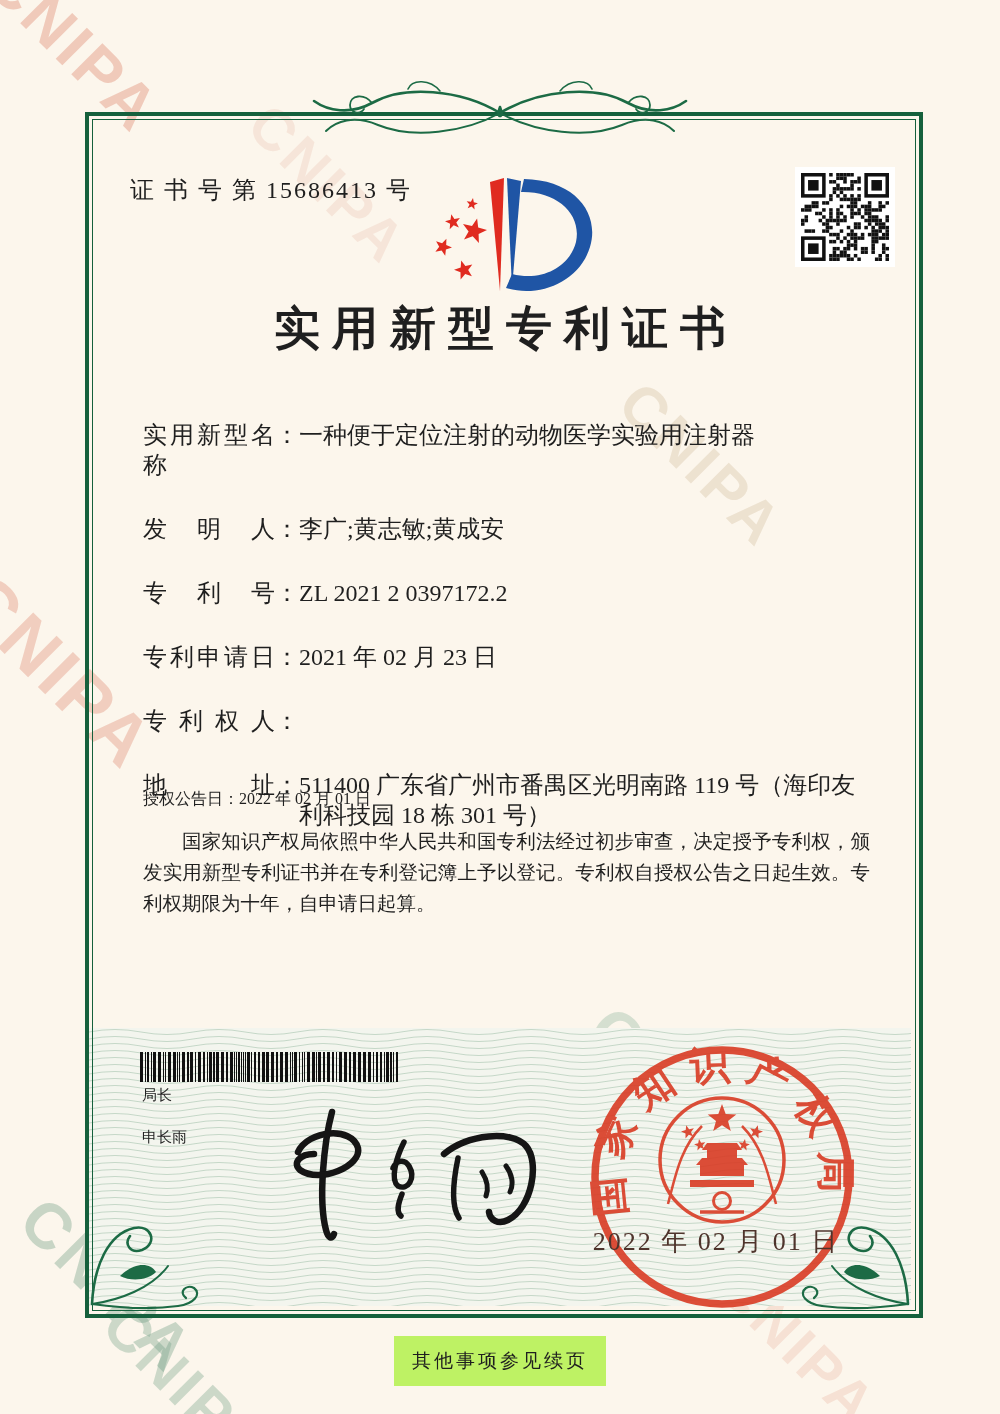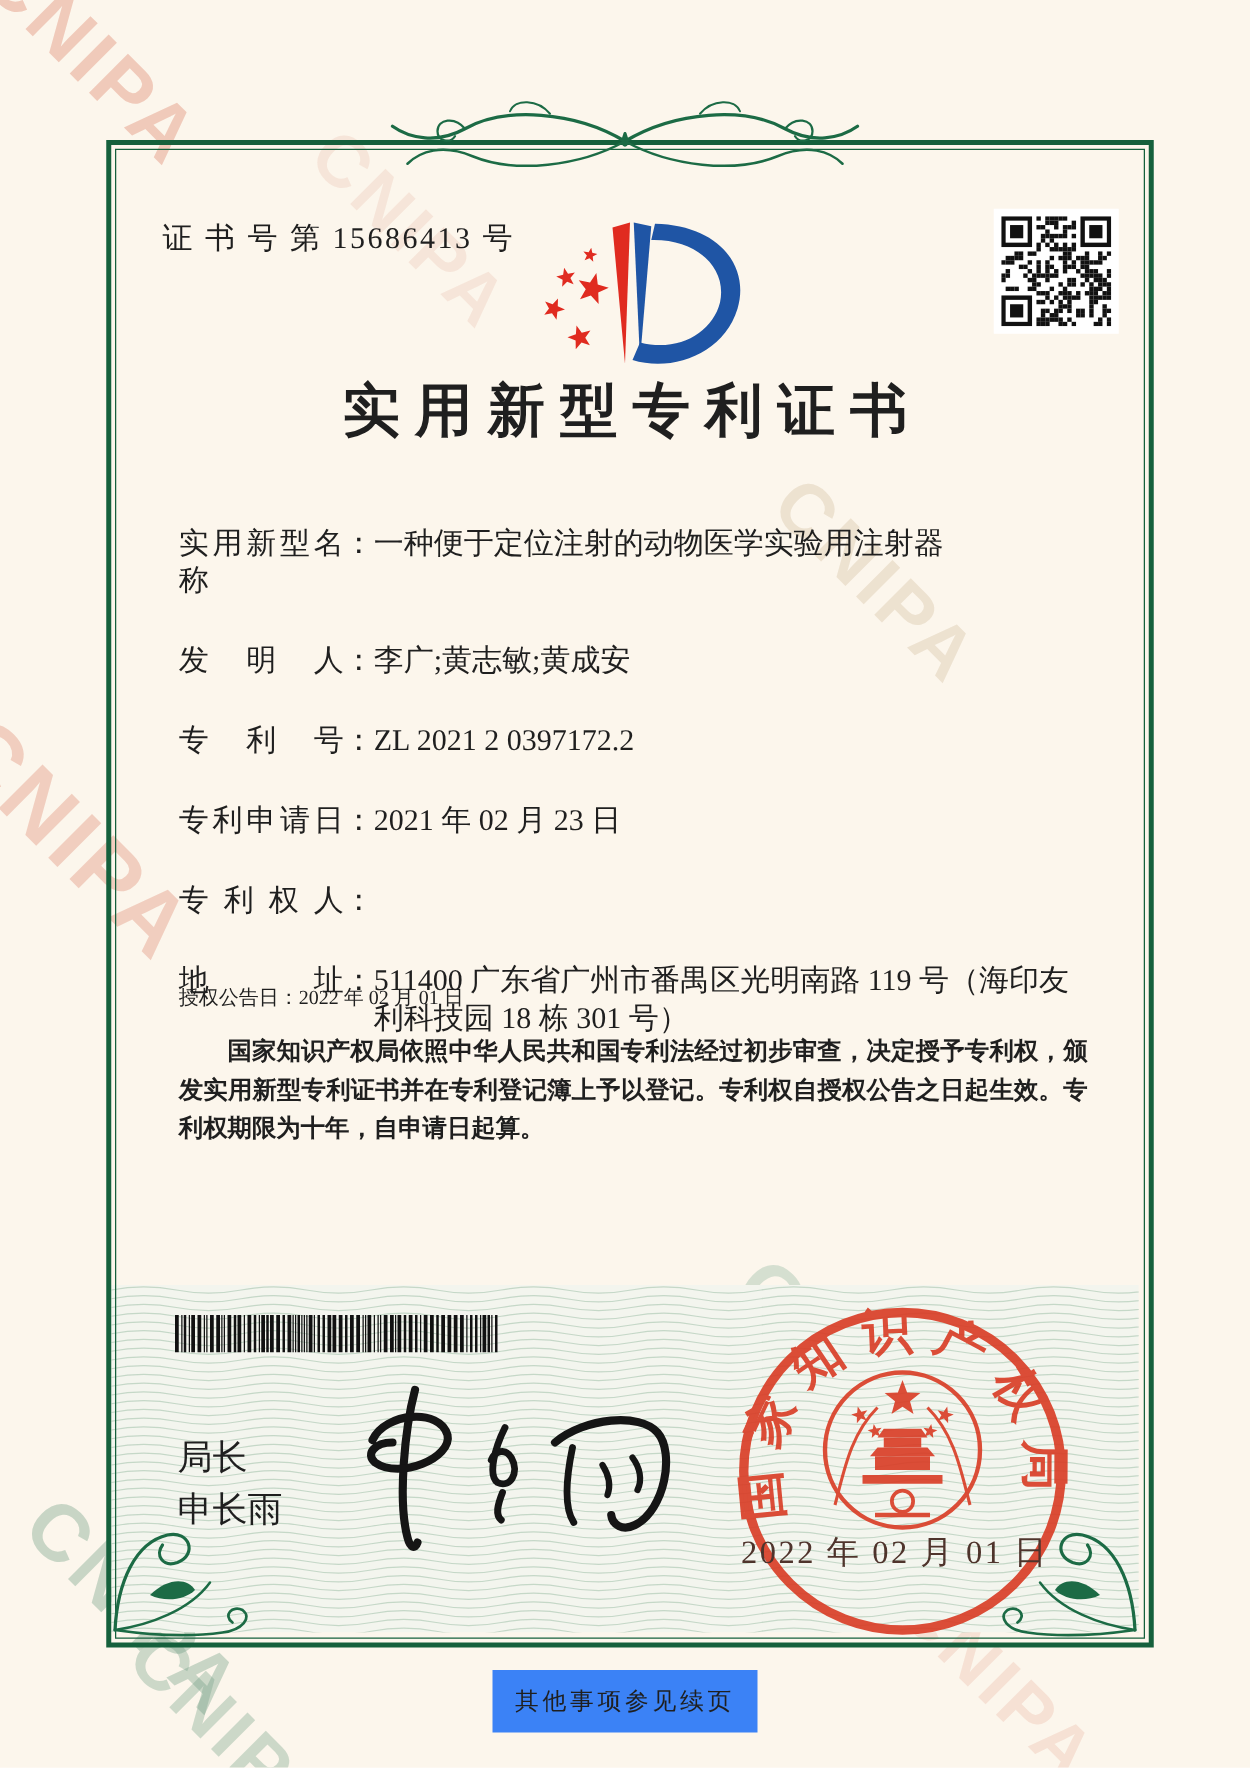--- a/index.html
+++ b/index.html
@@ -33,29 +33,29 @@
   }
   .fields{position:absolute;left:143px;top:420px;width:727px;font-size:24px;z-index:3;}
   .frow{display:flex;align-items:flex-start;margin-bottom:34px;line-height:30px;}
   .flabel{display:inline-block;width:132px;text-align:justify;text-align-last:justify;flex:none;}
   .fcolon{flex:none;}
   .fvalue{flex:1;}
   .grant-row{position:absolute;left:143px;top:784px;width:727px;font-size:16px;line-height:30px;z-index:3;display:flex;}
   .gpair1{display:inline-block;width:335px;flex:none;}
   .body-text{
     position:absolute;left:143px;top:826px;width:727px;font-size:19.5px;line-height:31px;
-    text-align:justify;z-index:3;font-weight:bold;
+    text-align:justify;z-index:3;
   }
   .body-text p{margin:0;text-indent:2em;}
   .barcode{position:absolute;left:140px;top:1052px;z-index:3;}
-  .director{position:absolute;left:142px;top:1146px;font-size:28px;line-height:42px;z-index:3;}
+  .director{position:absolute;left:142px;top:1074px;font-size:15px;line-height:42px;z-index:3;}
   .overlay{position:absolute;left:0;top:0;z-index:4;pointer-events:none;}
   .page-num{position:absolute;left:0;top:1290px;width:100%;text-align:center;font-size:16px;letter-spacing:2px;z-index:3;}
   .note-wrap{position:absolute;left:0;top:1336px;width:100%;text-align:center;z-index:3;}
-  .note{display:inline-block;background:#3b82f6;padding:12px 18px;font-size:19px;letter-spacing:3px;}
+  .note{display:inline-block;background:#bef264;padding:12px 18px;font-size:19px;letter-spacing:3px;}
 </style>
 </head>
 <body>
 
 <div class="page">
 
   <span class="wm" style="left:-34px;top:8px;font-size:64px;color:rgba(224,140,116,0.42);">CNIPA</span>
   <span class="wm" style="left:230px;top:150px;font-size:58px;color:rgba(222,154,132,0.18);">CNIPA</span>
   <span class="wm" style="left:600px;top:430px;font-size:60px;color:rgba(205,182,150,0.32);">CNIPA</span>
   <span class="wm" style="left:-62px;top:630px;font-size:72px;color:rgba(226,148,126,0.40);">CNIPA</span>

